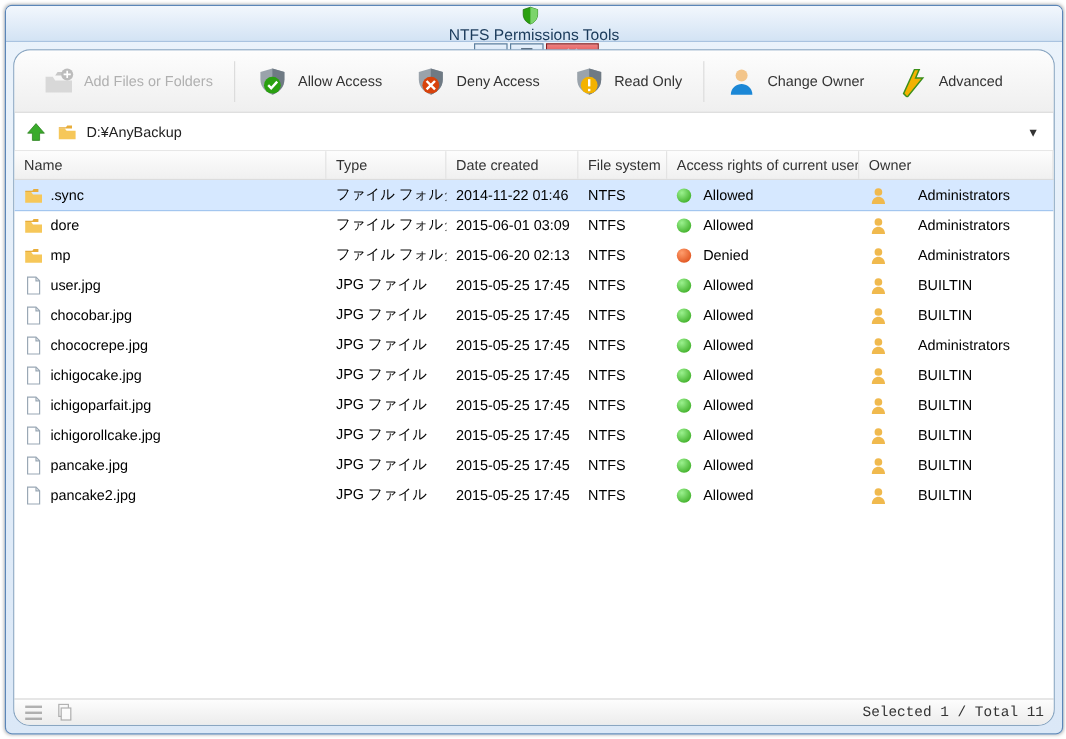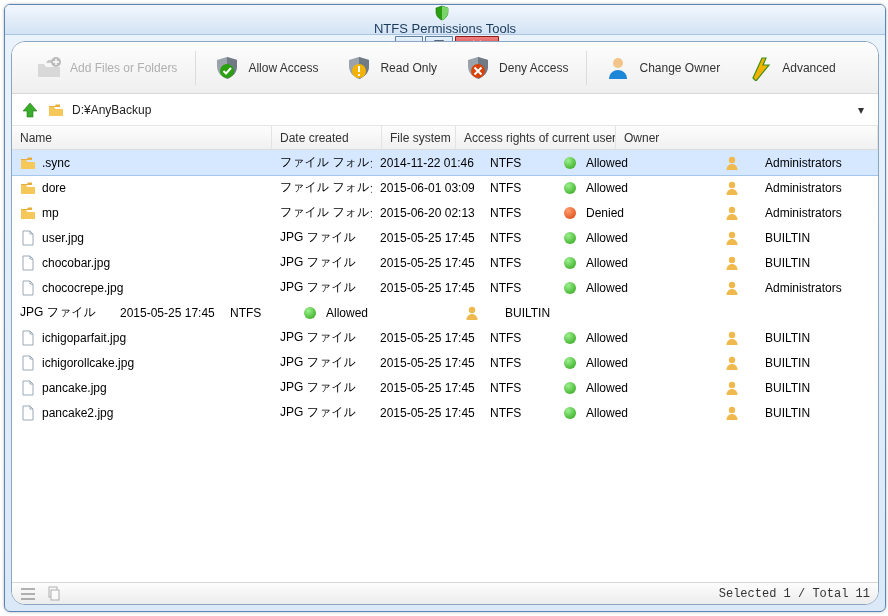--- a/index.html
+++ b/index.html
@@ -92,34 +92,34 @@
               <path d="M13 2l10 3v6c0 7-5 11-10 13z" fill="#6f7a84"></path>
               <circle cx="13" cy="16" r="7" fill="#2aa010"></circle>
               <path d="M9.5 16l2.5 2.5 5-5.5" fill="none" stroke="#fff" stroke-width="2"></path>
             </svg></span>
         <span class="label">Allow Access</span>
       </div>
       <div class="tool">
         <span class="ticon"><svg viewBox="0 0 26 26">
               <path d="M13 2l10 3v6c0 7-5 11-10 13C8 22 3 18 3 11V5z" fill="#9aa3ab"></path>
               <path d="M13 2l10 3v6c0 7-5 11-10 13z" fill="#6f7a84"></path>
+              <circle cx="13" cy="16" r="7" fill="#d8430c"></circle>
+              <path d="M9.5 12.5l7 7M16.5 12.5l-7 7" stroke="#fff" stroke-width="2"></path>
+            </svg></span>
+        <span class="label">Deny Access</span>
+      </div>
+      <div class="tool">
+        <span class="ticon"><svg viewBox="0 0 26 26">
+              <path d="M13 2l10 3v6c0 7-5 11-10 13C8 22 3 18 3 11V5z" fill="#9aa3ab"></path>
+              <path d="M13 2l10 3v6c0 7-5 11-10 13z" fill="#6f7a84"></path>
               <circle cx="13" cy="16" r="7" fill="#f3b200"></circle>
               <rect x="12" y="11" width="2" height="6" fill="#fff"></rect>
               <rect x="12" y="19" width="2" height="2" fill="#fff"></rect>
             </svg></span>
         <span class="label">Read Only</span>
-      </div>
-      <div class="tool">
-        <span class="ticon"><svg viewBox="0 0 26 26">
-              <path d="M13 2l10 3v6c0 7-5 11-10 13C8 22 3 18 3 11V5z" fill="#9aa3ab"></path>
-              <path d="M13 2l10 3v6c0 7-5 11-10 13z" fill="#6f7a84"></path>
-              <circle cx="13" cy="16" r="7" fill="#d8430c"></circle>
-              <path d="M9.5 12.5l7 7M16.5 12.5l-7 7" stroke="#fff" stroke-width="2"></path>
-            </svg></span>
-        <span class="label">Deny Access</span>
       </div>
       <div class="tool-sep"></div>
       <div class="tool">
         <span class="ticon"><svg viewBox="0 0 26 26">
               <circle cx="13" cy="8" r="5" fill="#f3c58a"></circle>
               <path d="M4 24c0-6 5-9 9-9s9 3 9 9z" fill="#1b87d6"></path>
             </svg></span>
         <span class="label">Change Owner</span>
       </div>
       <div class="tool">
@@ -138,20 +138,21 @@
       <span class="folder-mini"><svg viewBox="0 0 16 16">
             <path d="M1 5h5l1.5 2H15v7H1z" fill="#f6c759"></path>
             <path d="M1 4h6l1-1.5h4V5H1z" fill="#e8ad3a"></path>
           </svg></span>
       <span class="path">D:¥AnyBackup</span>
       <span class="drop">▾</span>
     </div>
 
     <div class="grid-head">
       <div class="col col-name">Name</div>
+      <div class="col col-type">Type</div>
       <div class="col col-date">Date created</div>
       <div class="col col-fs">File system</div>
       <div class="col col-access">Access rights of current user</div>
       <div class="col col-owner">Owner</div>
     </div>
 
     <div class="rows" id="rows">
         <div class="row selected">
           <div class="cell col-name">
             <span class="fi"><svg viewBox="0 0 16 16">
@@ -284,20 +285,27 @@
           </div>
           <div class="cell col-owner">
             <span class="fi"><svg viewBox="0 0 16 16">
                 <circle cx="8" cy="5" r="3.2" fill="#f0b94d"></circle>
                 <path d="M2.5 15c0-4 3-6 5.5-6s5.5 2 5.5 6z" fill="#f0b94d"></path>
               </svg></span>
             <span>Administrators</span>
           </div>
         </div>
         <div class="row">
+          <div class="cell col-name">
+            <span class="fi"><svg viewBox="0 0 16 16">
+                <path d="M3 1h7l3 3v11H3z" fill="#fff" stroke="#9aa8b5"></path>
+                <path d="M10 1v3h3" fill="none" stroke="#9aa8b5"></path>
+              </svg></span>
+            <span>ichigocake.jpg</span>
+          </div>
           <div class="cell col-type">JPG ファイル</div>
           <div class="cell col-date">2015-05-25 17:45</div>
           <div class="cell col-fs">NTFS</div>
           <div class="cell col-access">
             <span class="status-dot a"></span>
             <span>Allowed</span>
           </div>
           <div class="cell col-owner">
             <span class="fi"><svg viewBox="0 0 16 16">
                 <circle cx="8" cy="5" r="3.2" fill="#f0b94d"></circle>

